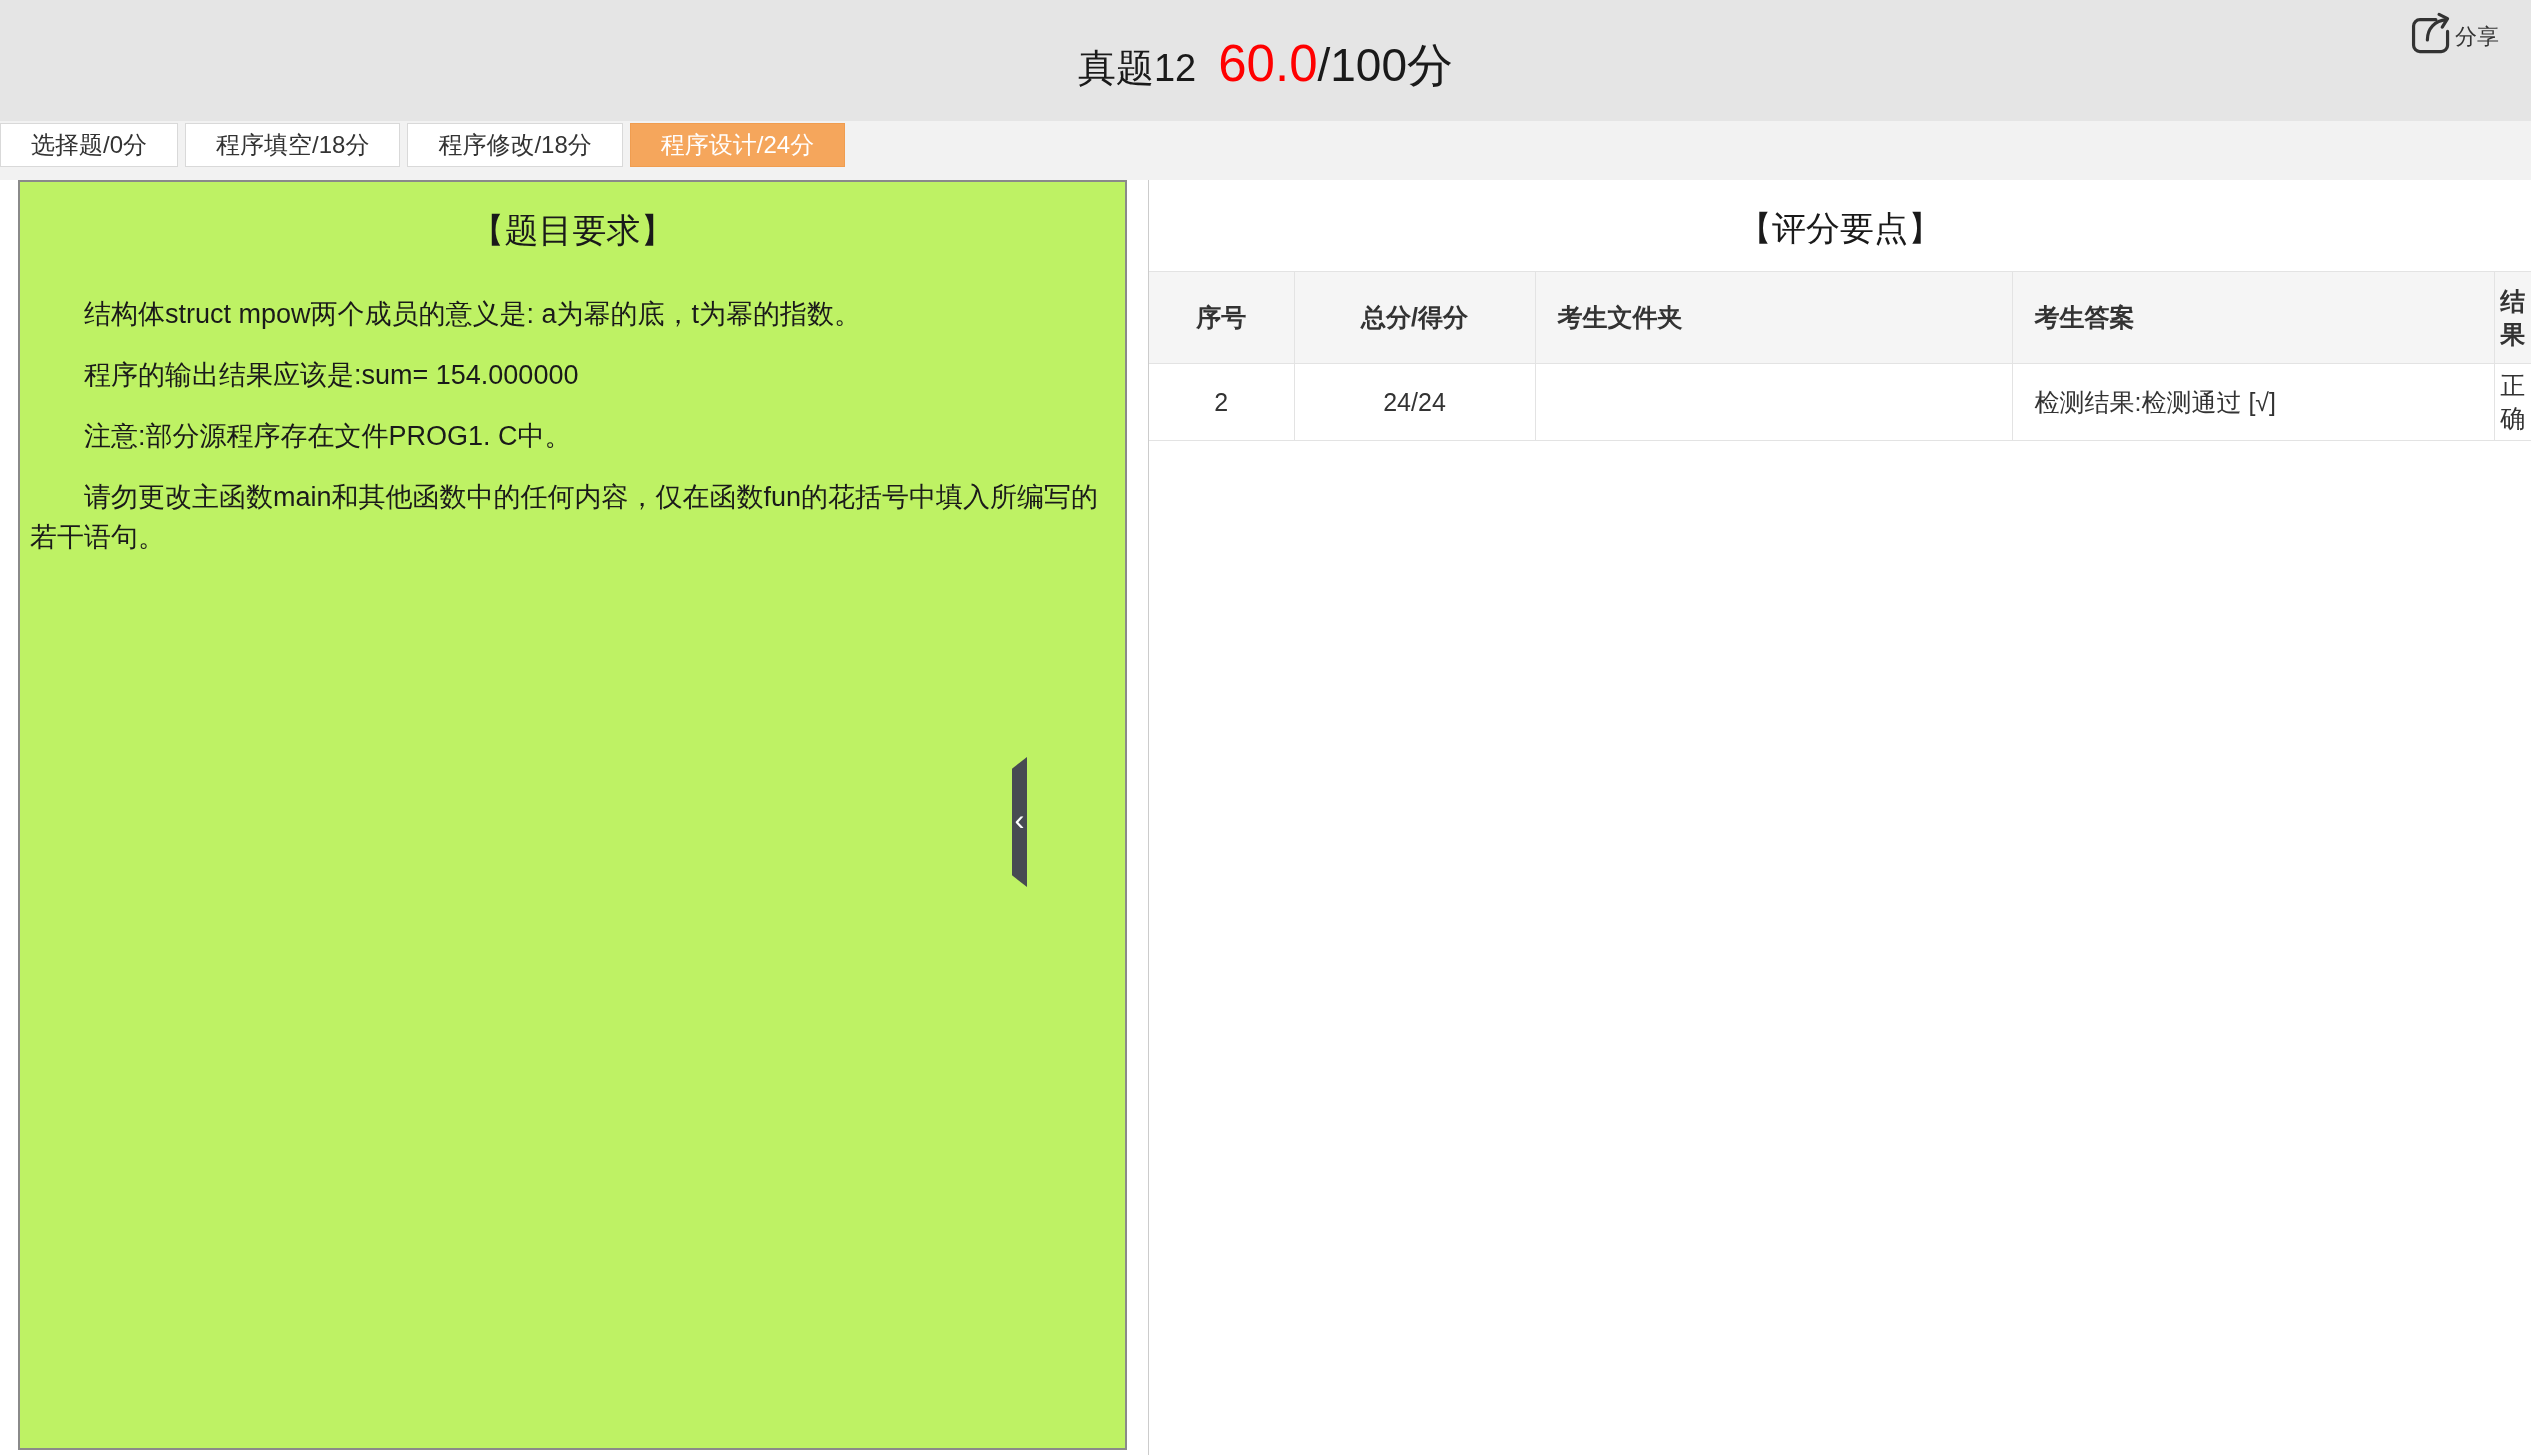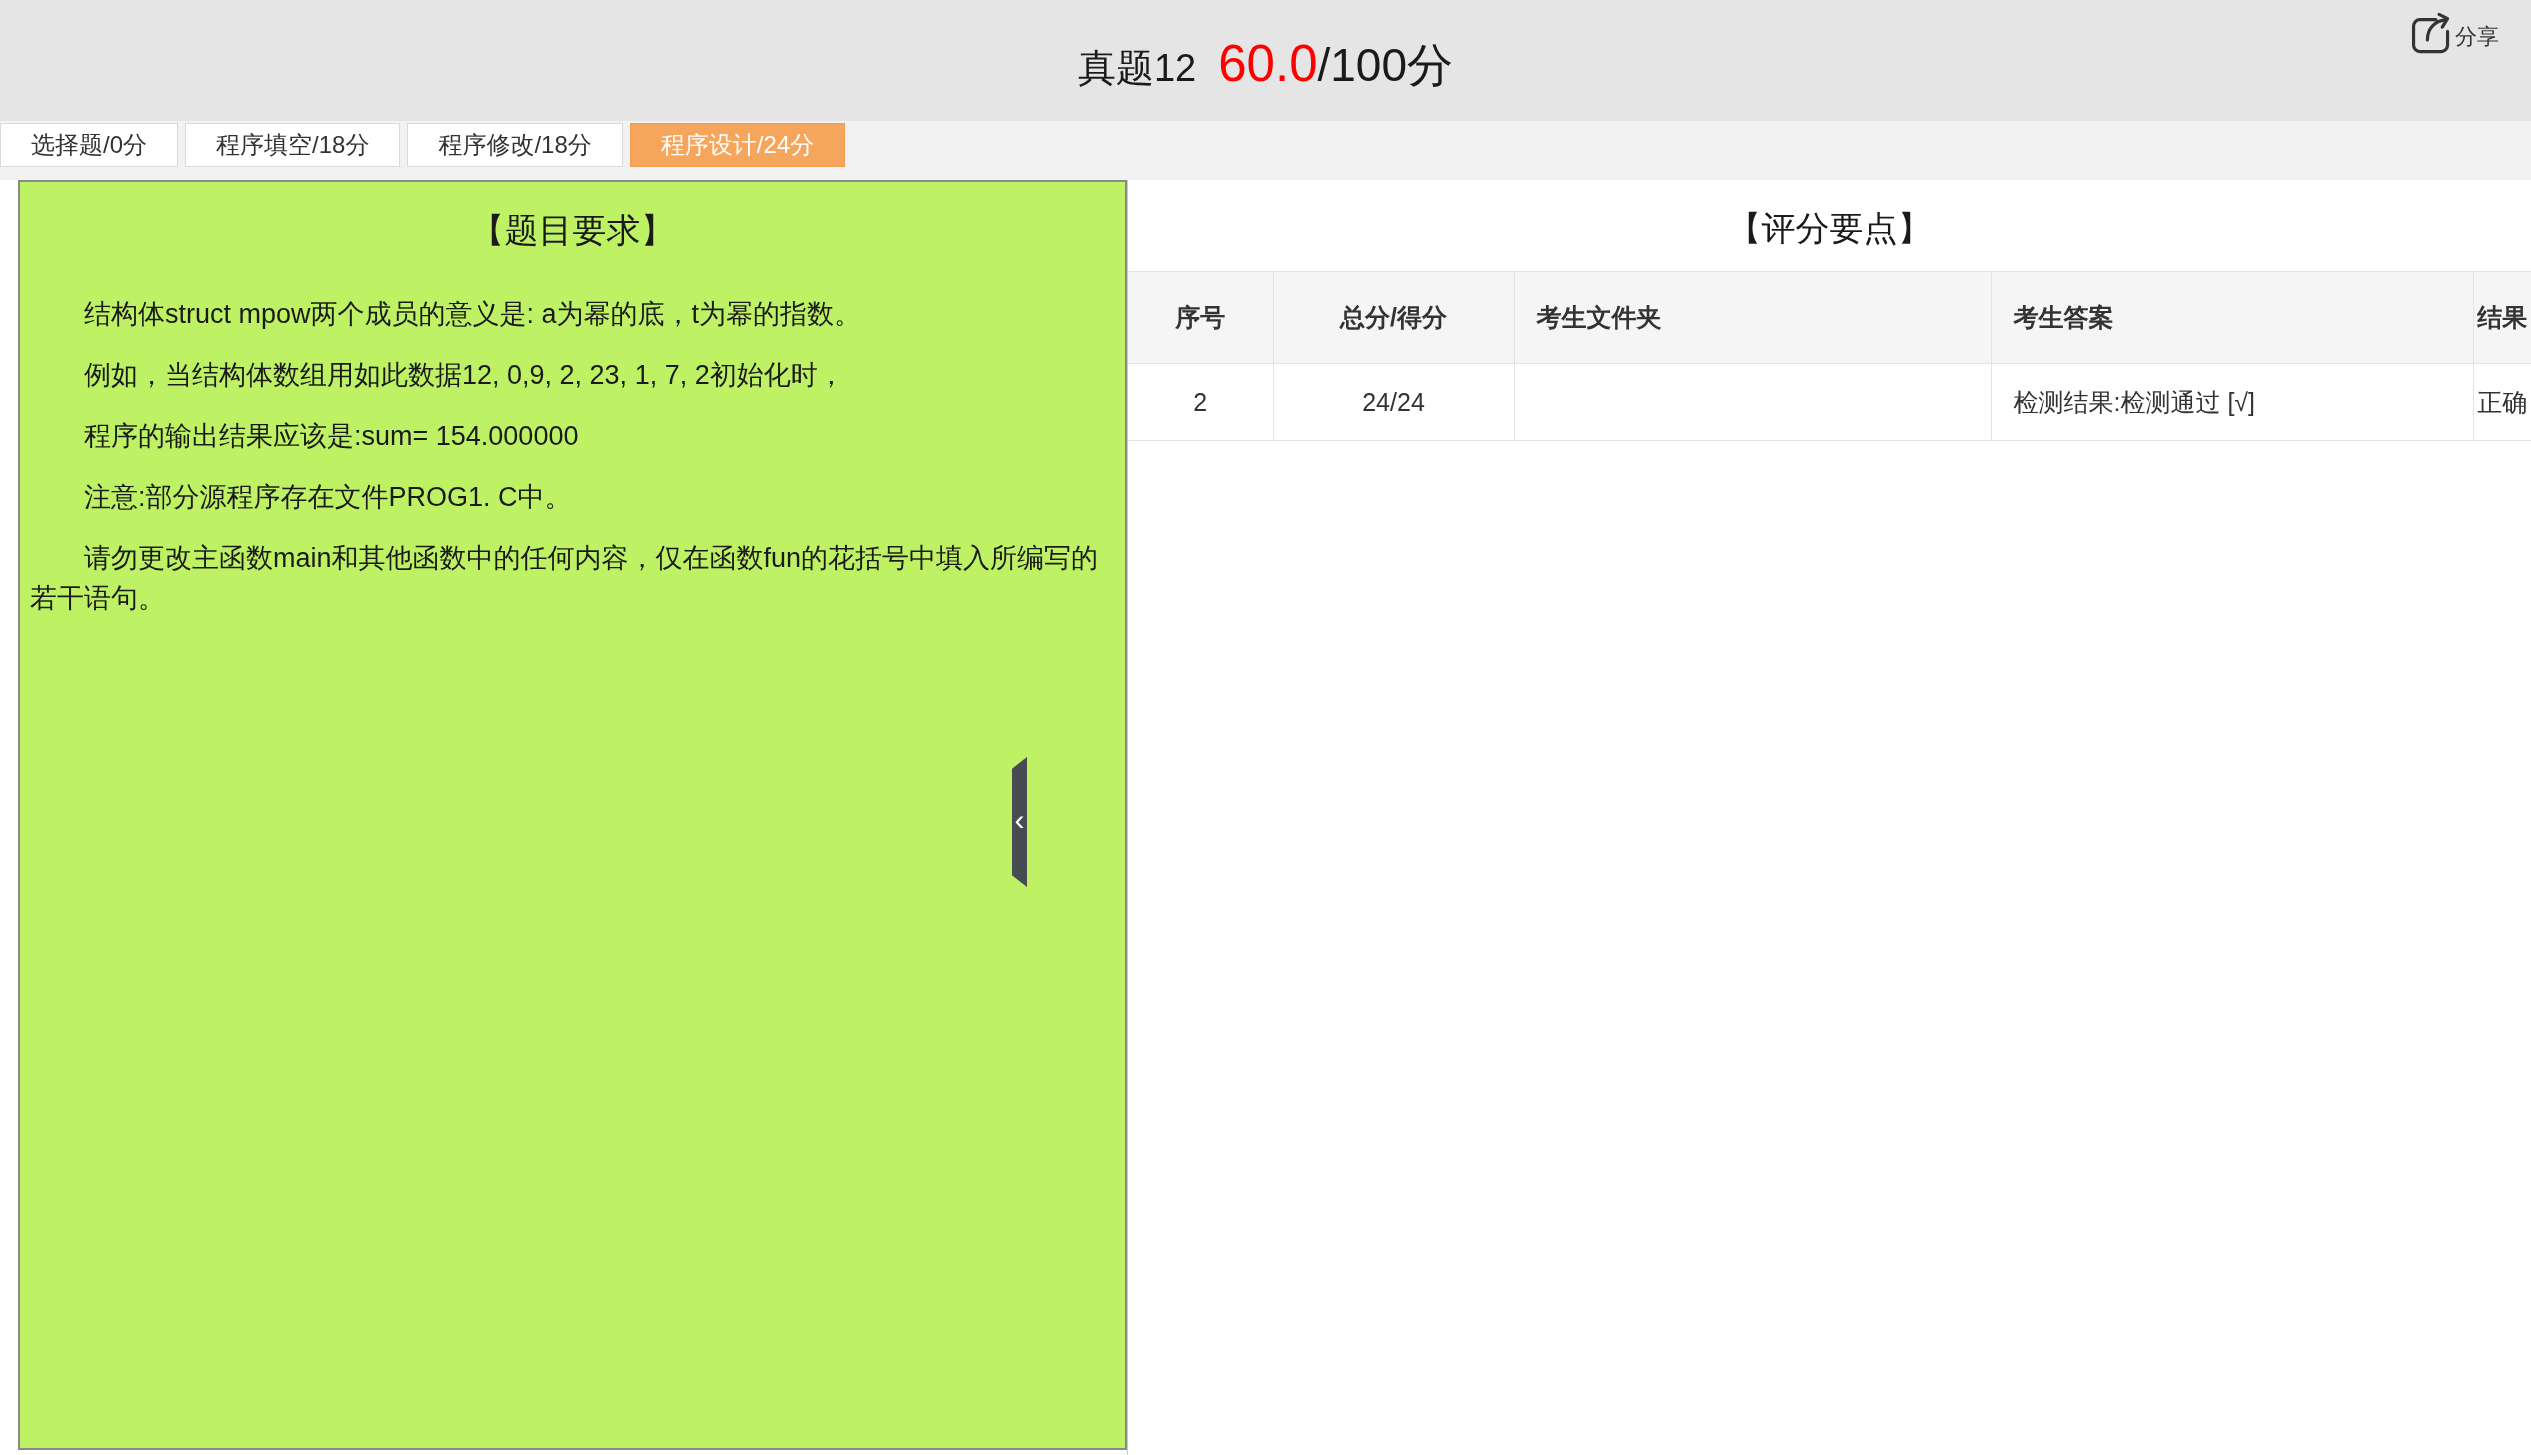--- a/index.html
+++ b/index.html
@@ -120,20 +120,21 @@
     cursor: pointer;
   }
   .split-handle .chev {
     color: #ffffff;
     font-size: 30px;
     line-height: 1;
     margin-top: -4px;
   }
 
   .right-panel {
+    margin-left: 21px;
     flex: 1;
     height: 1275px;
     border-left: 1px solid #cccccc;
     background: #ffffff;
     overflow: hidden;
   }
 
   
   .score-table {
     width: 100%;
@@ -194,21 +195,20 @@
   </div>
 
 </div>
 
 <div class="main">
 
   <div class="left-panel">
     <div class="panel-title">【题目要求】</div>
     <div class="question-body">
       <p>结构体struct mpow两个成员的意义是: a为幂的底，t为幂的指数。</p>
-      <p>例如，当结构体数组用如此数据12, 0,9, 2, 23, 1, 7, 2初始化时，</p>
       <p>程序的输出结果应该是:sum= 154.000000</p>
       <p>注意:部分源程序存在文件PROG1. C中。</p>
       <p>请勿更改主函数main和其他函数中的任何内容，仅在函数fun的花括号中填入所编写的若干语句。</p>
     </div>
   </div>
 
   <div class="split-handle">
     <span class="chev">‹</span>
   </div>
 

